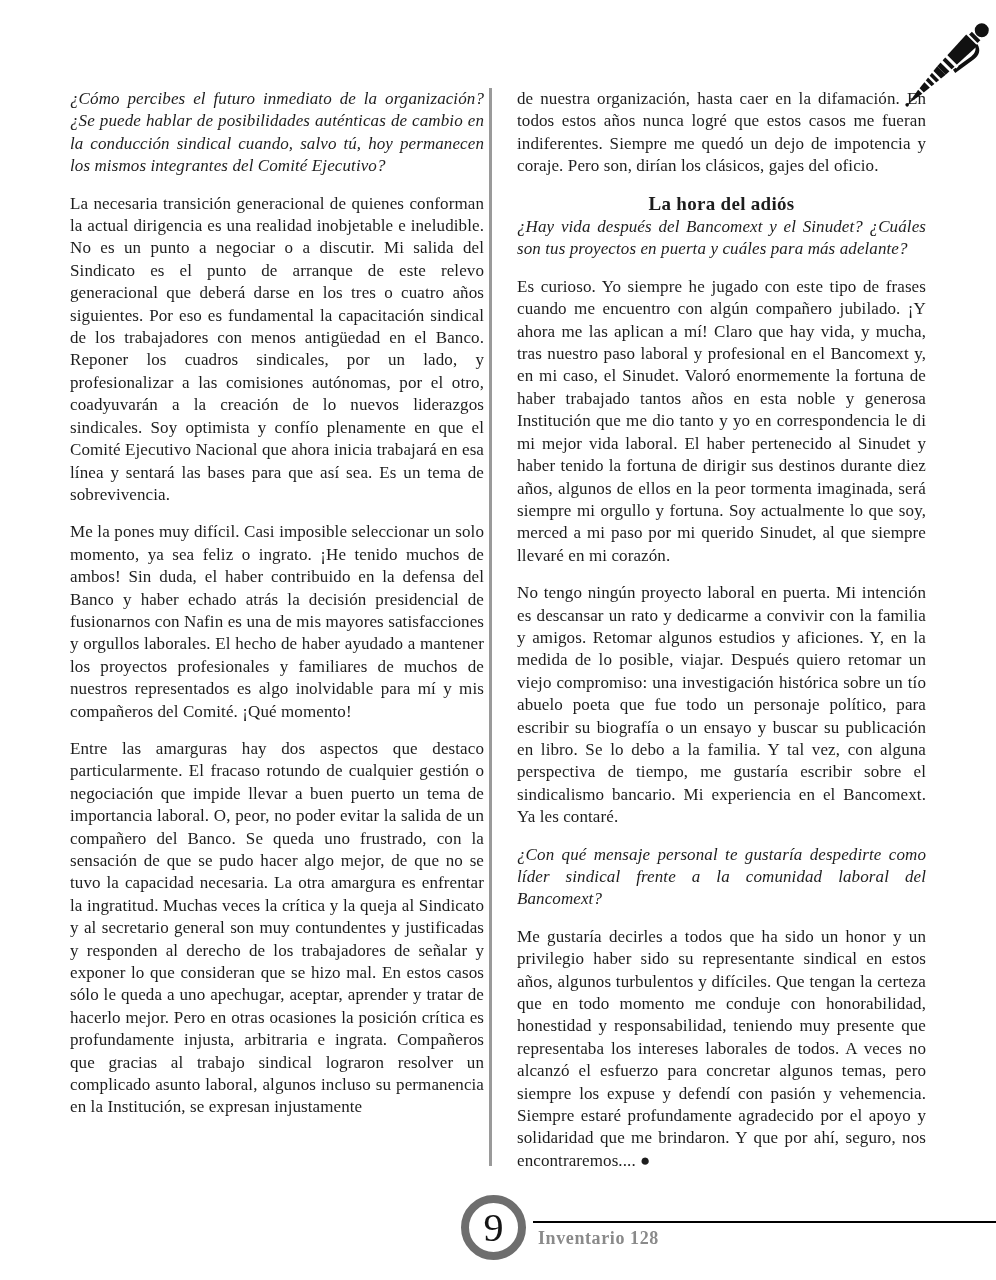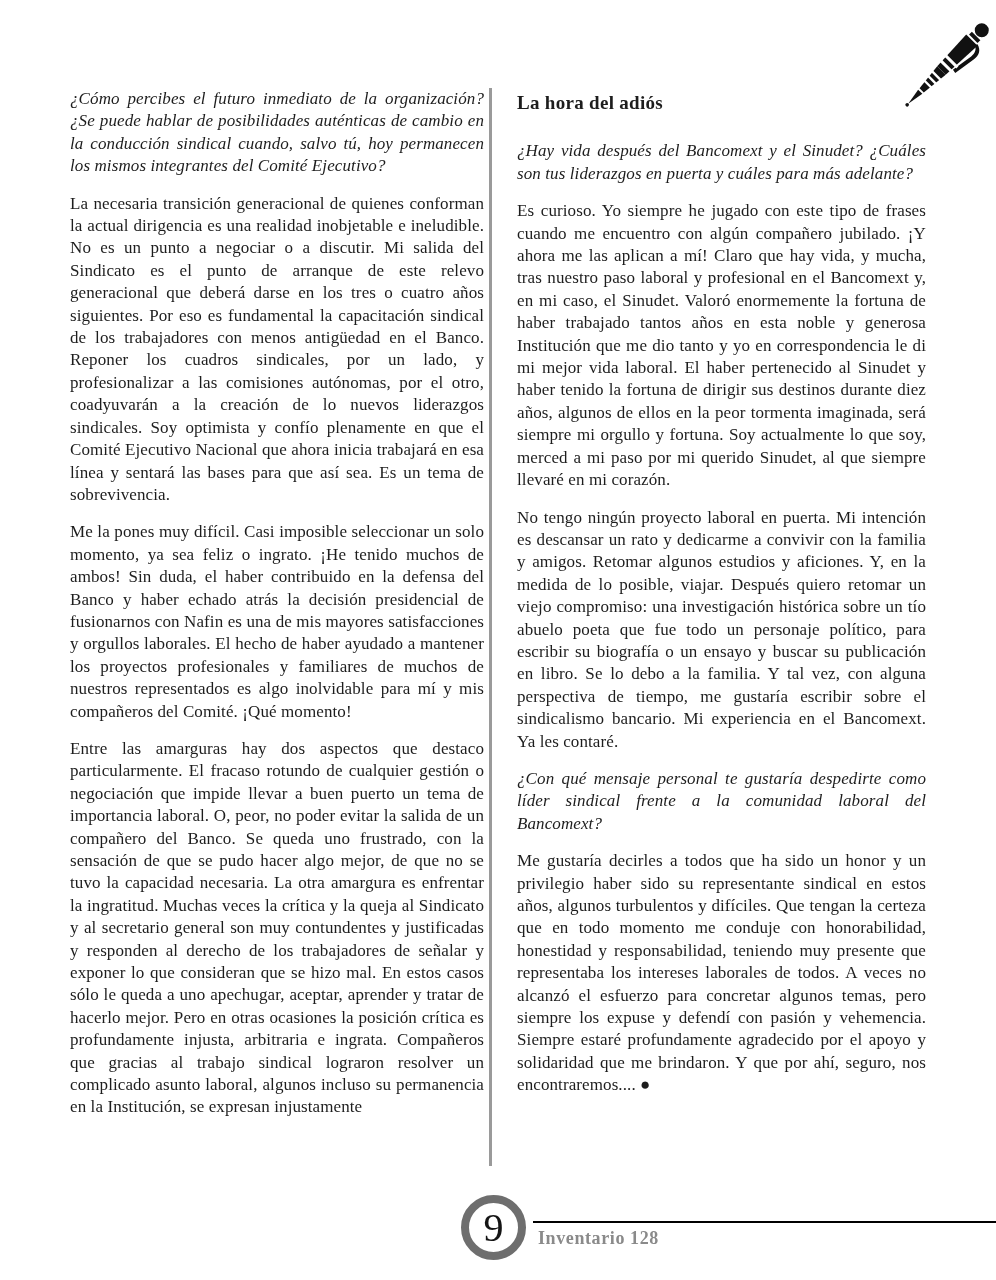--- a/index.html
+++ b/index.html
@@ -20,22 +20,22 @@
     line-height: 22.4px;
     letter-spacing: 0.1px;
   }
   .col-left  { left: 70px;  width: 414px; }
   .col-right { left: 517px; width: 409px; }
   .block { margin: 0 0 15px 0; }
   .question { font-style: italic; }
   .section-heading {
     font-weight: bold;
     font-size: 19px;
-    margin: 4px 0 26px 0;
-    text-align: left;
+    margin: 4px 0 1px 0;
+    text-align: center;
     letter-spacing: 0.3px;
   }
   .col-divider {
     position: absolute;
     left: 489px;
     top: 88px;
     width: 3px;
     height: 1078px;
     background: #9a9a9a;
   }
@@ -120,22 +120,23 @@
   <div class="col col-left">
     <p class="block question">¿Cómo percibes el futuro inmediato de la organización? ¿Se puede hablar de posibilidades auténticas de cambio en la conducción sindical cuando, salvo tú, hoy permanecen los mismos integrantes del Comité Ejecutivo?</p>
     <p class="block">La necesaria transición generacional de quienes conforman la actual dirigencia es una realidad inobjetable e ineludible. No es un punto a negociar o a discutir. Mi salida del Sindicato es el punto de arranque de este relevo generacional que deberá darse en los tres o cuatro años siguientes. Por eso es fundamental la capacitación sindical de los trabajadores con menos antigüedad en el Banco. Reponer los cuadros sindicales, por un lado, y profesionalizar a las comisiones autónomas, por el otro, coadyuvarán a la creación de lo nuevos liderazgos sindicales. Soy optimista y confío plenamente en que el Comité Ejecutivo Nacional que ahora inicia trabajará en esa línea y sentará las bases para que así sea. Es un tema de sobrevivencia.</p>
     <p class="block">Me la pones muy difícil. Casi imposible seleccionar un solo momento, ya sea feliz o ingrato. ¡He tenido muchos de ambos! Sin duda, el haber contribuido en la defensa del Banco y haber echado atrás la decisión presidencial de fusionarnos con Nafin es una de mis mayores satisfacciones y orgullos laborales. El hecho de haber ayudado a mantener los proyectos profesionales y familiares de muchos de nuestros representados es algo inolvidable para mí y mis compañeros del Comité. ¡Qué momento!</p>
     <p class="block">Entre las amarguras hay dos aspectos que destaco particularmente. El fracaso rotundo de cualquier gestión o negociación que impide llevar a buen puerto un tema de importancia laboral. O, peor, no poder evitar la salida de un compañero del Banco. Se queda uno frustrado, con la sensación de que se pudo hacer algo mejor, de que no se tuvo la capacidad necesaria. La otra amargura es enfrentar la ingratitud. Muchas veces la crítica y la queja al Sindicato y al secretario general son muy contundentes y justificadas y responden al derecho de los trabajadores de señalar y exponer lo que consideran que se hizo mal. En estos casos sólo le queda a uno apechugar, aceptar, aprender y tratar de hacerlo mejor. Pero en otras ocasiones la posición crítica es profundamente injusta, arbitraria e ingrata. Compañeros que gracias al trabajo sindical lograron resolver un complicado asunto laboral, algunos incluso su permanencia en la Institución, se expresan injustamente</p>
   </div>
 
   <div class="col-divider"></div>
 
   <div class="col col-right">
+    <p class="block">de nuestra organización, hasta caer en la difamación. En todos estos años nunca logré que estos casos me fueran indiferentes. Siempre me quedó un dejo de impotencia y coraje. Pero son, dirían los clásicos, gajes del oficio.</p>
     <h2 class="section-heading">La hora del adiós</h2>
-    <p class="block question">¿Hay vida después del Bancomext y el Sinudet? ¿Cuáles son tus liderazgos en puerta y cuáles para más adelante?</p>
+    <p class="block question">¿Hay vida después del Bancomext y el Sinudet? ¿Cuáles son tus proyectos en puerta y cuáles para más adelante?</p>
     <p class="block">Es curioso. Yo siempre he jugado con este tipo de frases cuando me encuentro con algún compañero jubilado. ¡Y ahora me las aplican a mí! Claro que hay vida, y mucha, tras nuestro paso laboral y profesional en el Bancomext y, en mi caso, el Sinudet. Valoró enormemente la fortuna de haber trabajado tantos años en esta noble y generosa Institución que me dio tanto y yo en correspondencia le di mi mejor vida laboral. El haber pertenecido al Sinudet y haber tenido la fortuna de dirigir sus destinos durante diez años, algunos de ellos en la peor tormenta imaginada, será siempre mi orgullo y fortuna. Soy actualmente lo que soy, merced a mi paso por mi querido Sinudet, al que siempre llevaré en mi corazón.</p>
     <p class="block">No tengo ningún proyecto laboral en puerta. Mi intención es descansar un rato y dedicarme a convivir con la familia y amigos. Retomar algunos estudios y aficiones. Y, en la medida de lo posible, viajar. Después quiero retomar un viejo compromiso: una investigación histórica sobre un tío abuelo poeta que fue todo un personaje político, para escribir su biografía o un ensayo y buscar su publicación en libro. Se lo debo a la familia. Y tal vez, con alguna perspectiva de tiempo, me gustaría escribir sobre el sindicalismo bancario. Mi experiencia en el Bancomext. Ya les contaré.</p>
     <p class="block question">¿Con qué mensaje personal te gustaría despedirte como líder sindical frente a la comunidad laboral del Bancomext?</p>
     <p class="block">Me gustaría decirles a todos que ha sido un honor y un privilegio haber sido su representante sindical en estos años, algunos turbulentos y difíciles. Que tengan la certeza que en todo momento me conduje con honorabilidad, honestidad y responsabilidad, teniendo muy presente que representaba los intereses laborales de todos. A veces no alcanzó el esfuerzo para concretar algunos temas, pero siempre los expuse y defendí con pasión y vehemencia. Siempre estaré profundamente agradecido por el apoyo y solidaridad que me brindaron. Y que por ahí, seguro, nos encontraremos.... ●</p>
   </div>
 
   <div class="footer-circle">
     <span>9</span>
   </div>
   <div class="footer-line"></div>

